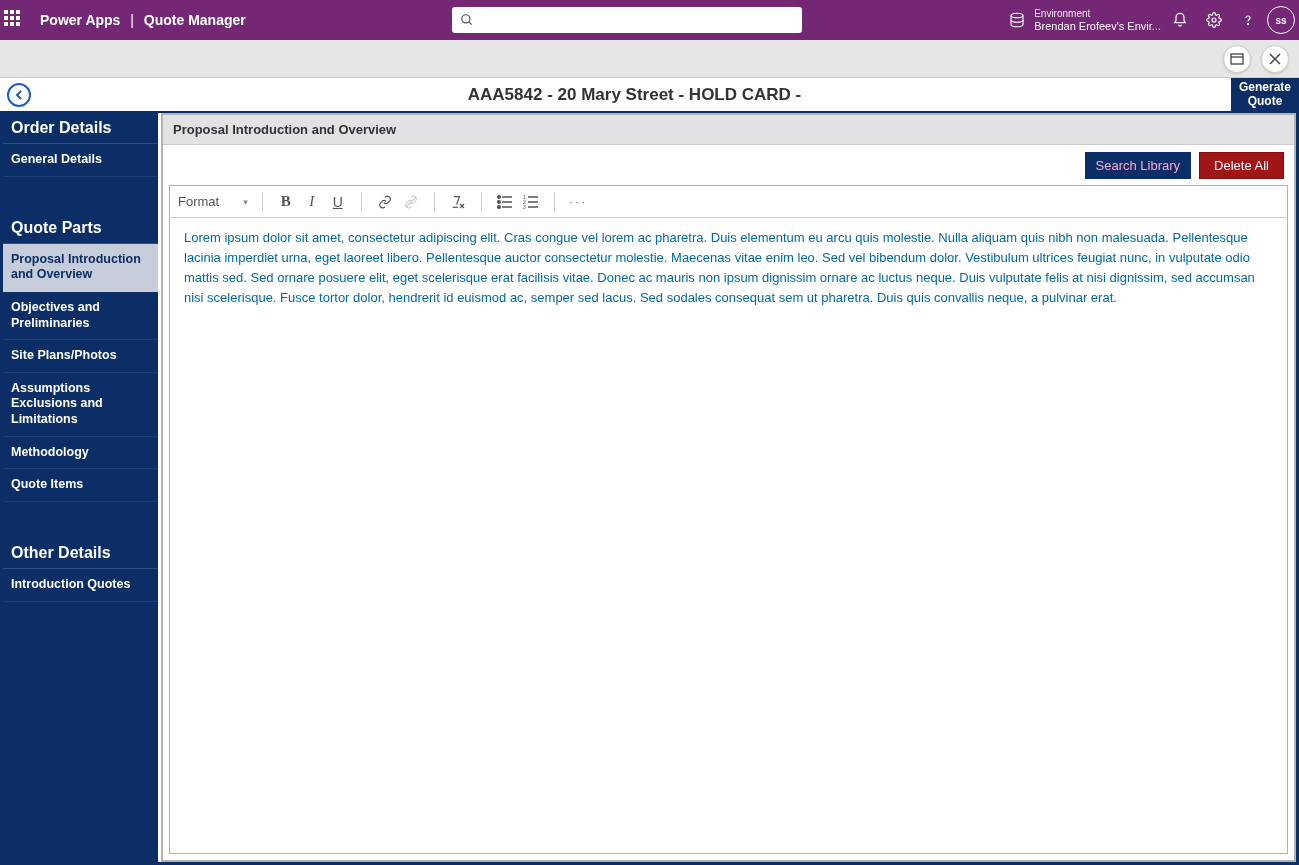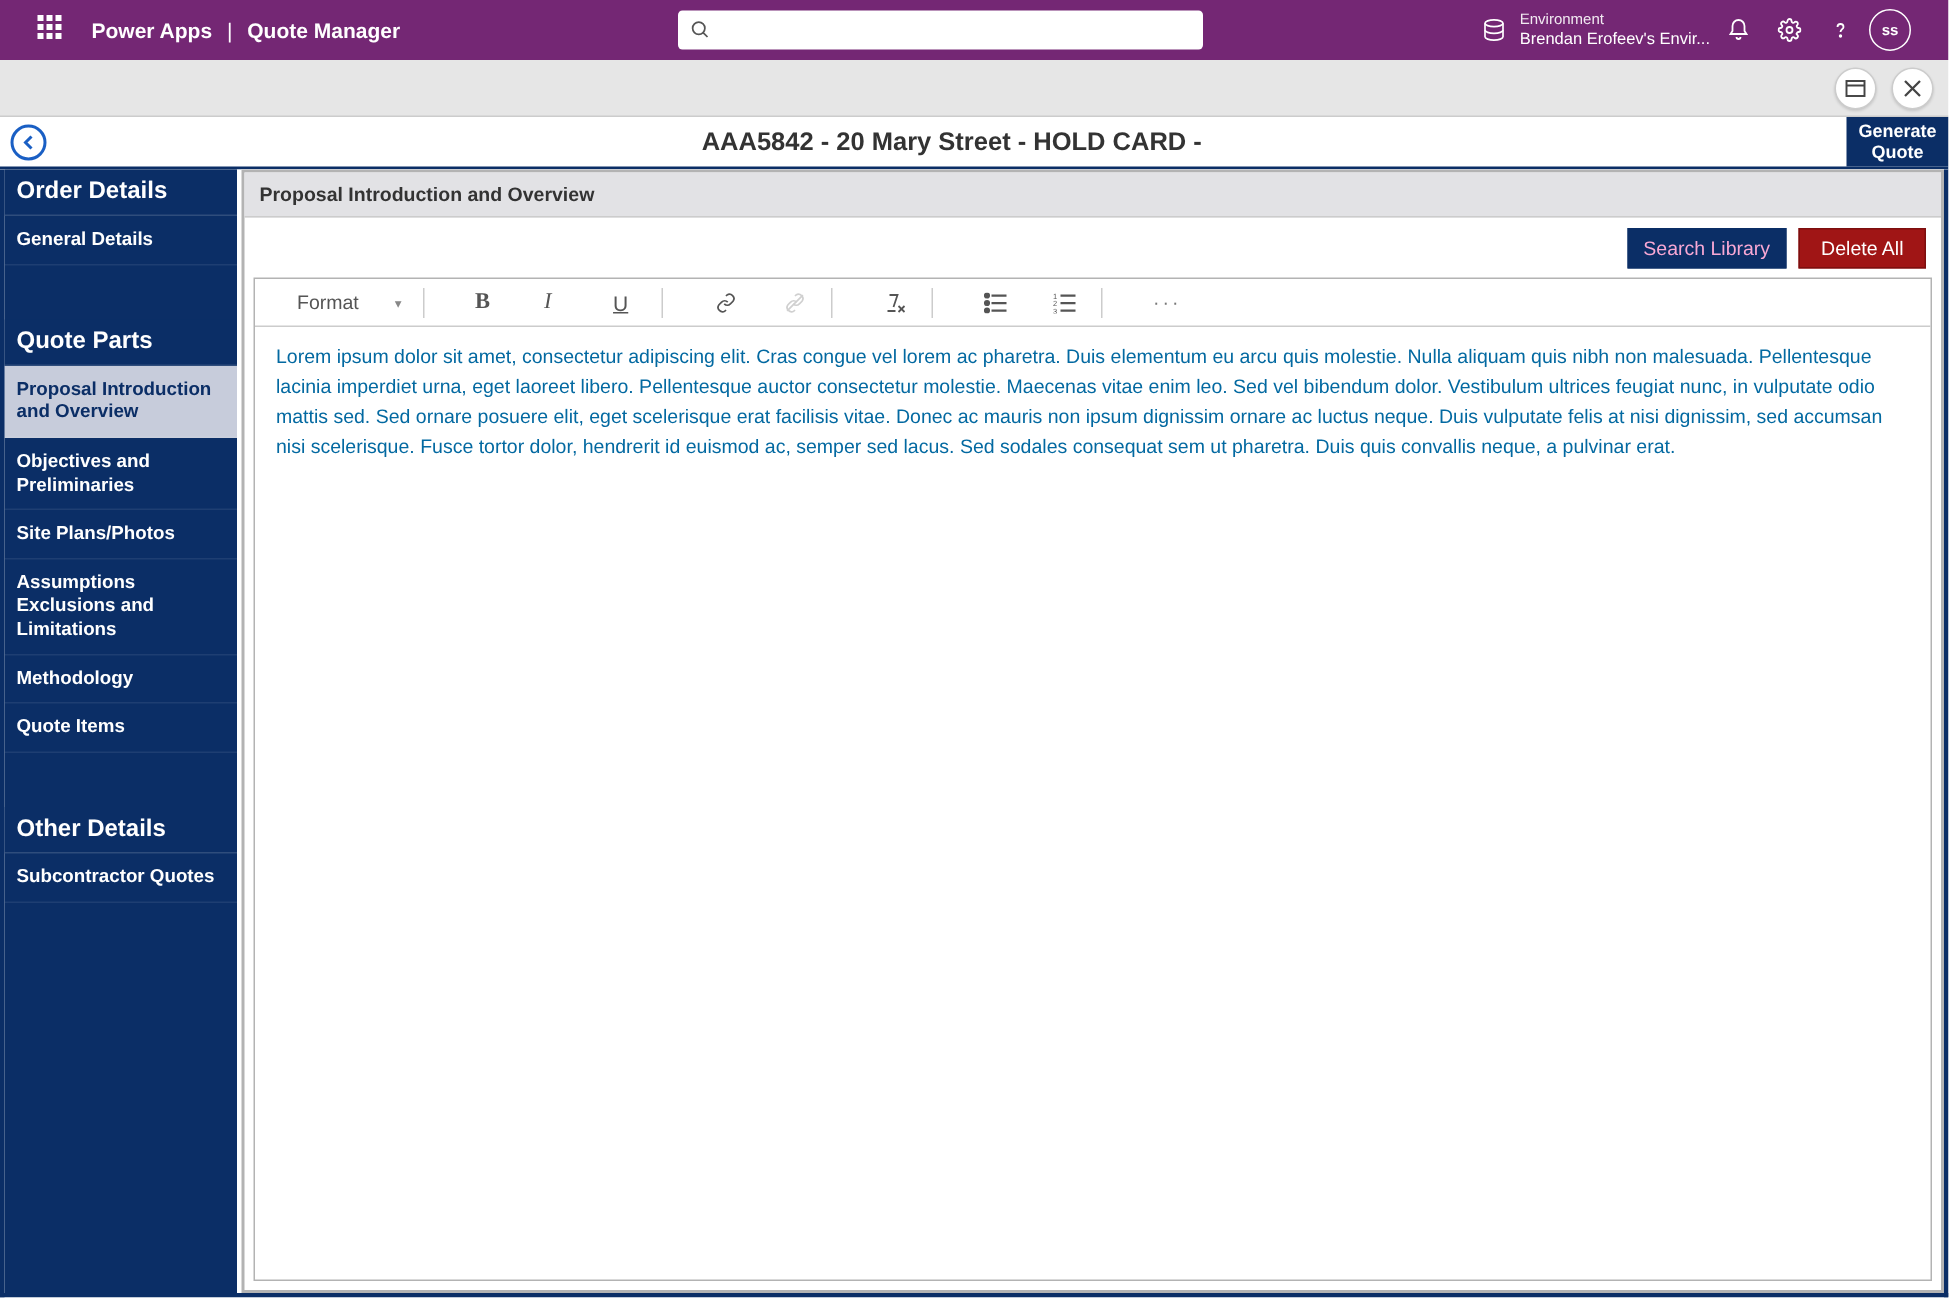--- a/index.html
+++ b/index.html
@@ -13,21 +13,21 @@
   color: #222;
 }
 
 
 .topbar {
   height: 40px;
   background: #742774;
   color: #fff;
   display: flex;
   align-items: center;
-  padding: 0 25px;
+  padding: 0 4px;
 }
 .waffle-icon {
   width: 20px; height: 20px;
   display: grid;
   grid-template-columns: repeat(3,4px);
   grid-template-rows: repeat(3,4px);
   gap: 2px;
   margin-right: 16px;
   cursor: pointer;
 }
@@ -236,21 +236,21 @@
   border-bottom:1px solid #ccc;
   display:flex;
   align-items:center;
   padding:0 8px;
   gap:4px;
   color:#555;
   font-size:13px;
 }
 .tb-group { display:flex; align-items:center; gap:8px; padding:0 10px;}
 .tb-sep { width:1px; height:20px; background:#ccc; }
-.tb-item { cursor:pointer; display:flex; align-items:center; min-width:18px; height:20px;margin-left:20px;}
+.tb-item { cursor:pointer; display:flex; align-items:center; justify-content:center; min-width:18px; height:20px;}
 .tb-format { display:flex; align-items:center; gap:24px; padding-right:10px; cursor:pointer; color:#555;}
 .tb-format .caret { font-size:9px; color:#888;}
 .editor-body {
   flex:1;
   padding:10px 14px;
   font-size:13px;
   line-height:1.55;
   color:#0369a1;
   overflow:auto;
 }
@@ -356,21 +356,21 @@
     <div class="side-header">Quote Parts</div>
     <div class="side-item selected">Proposal Introduction and Overview</div>
     <div class="side-item">Objectives and Preliminaries</div>
     <div class="side-item">Site Plans/Photos</div>
     <div class="side-item">Assumptions Exclusions and Limitations</div>
     <div class="side-item">Methodology</div>
     <div class="side-item">Quote Items</div>
     <div class="side-gap"></div>
 
     <div class="side-header">Other Details</div>
-    <div class="side-item">Subcontractor Quotes</div>
+    <div class="side-item">Introduction Quotes</div>
   </div>
 
   <div class="content">
     <div class="content-inner">
       <div class="section-header">Proposal Introduction and Overview</div>
       <div class="action-row">
         <button class="btn-primary">Search Library</button>
         <button class="btn-danger">Delete All</button>
       </div>
 

